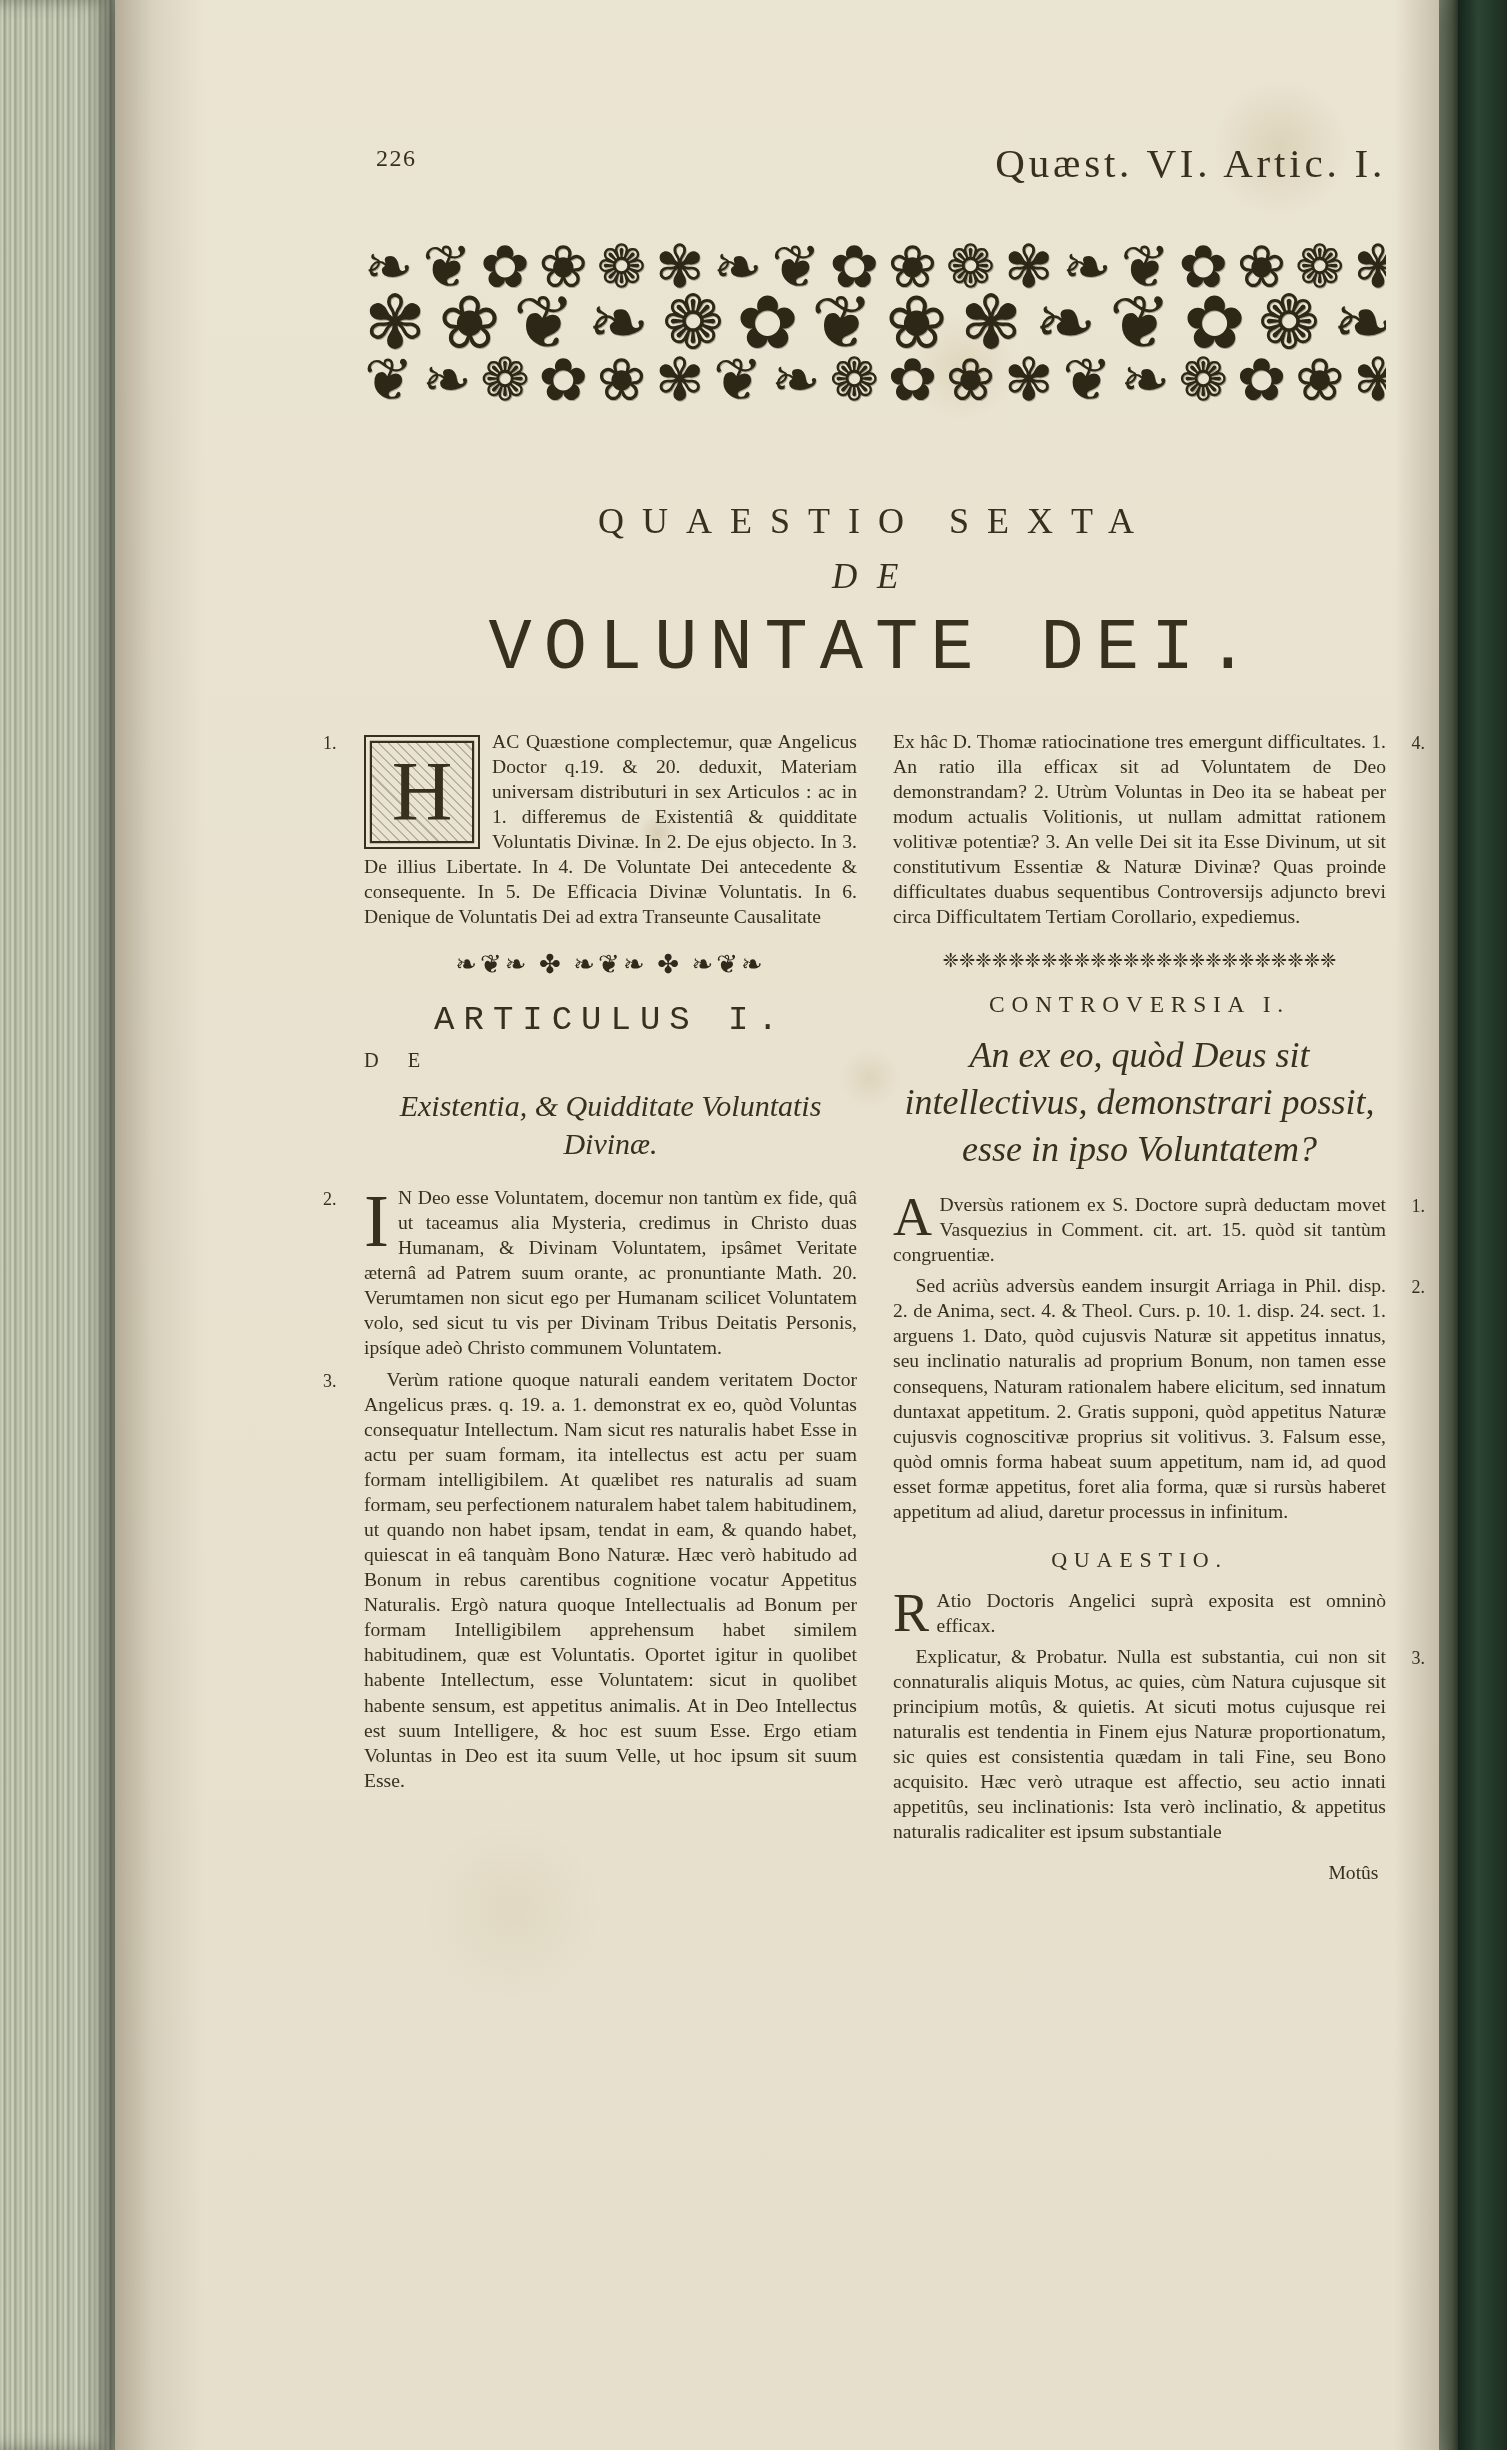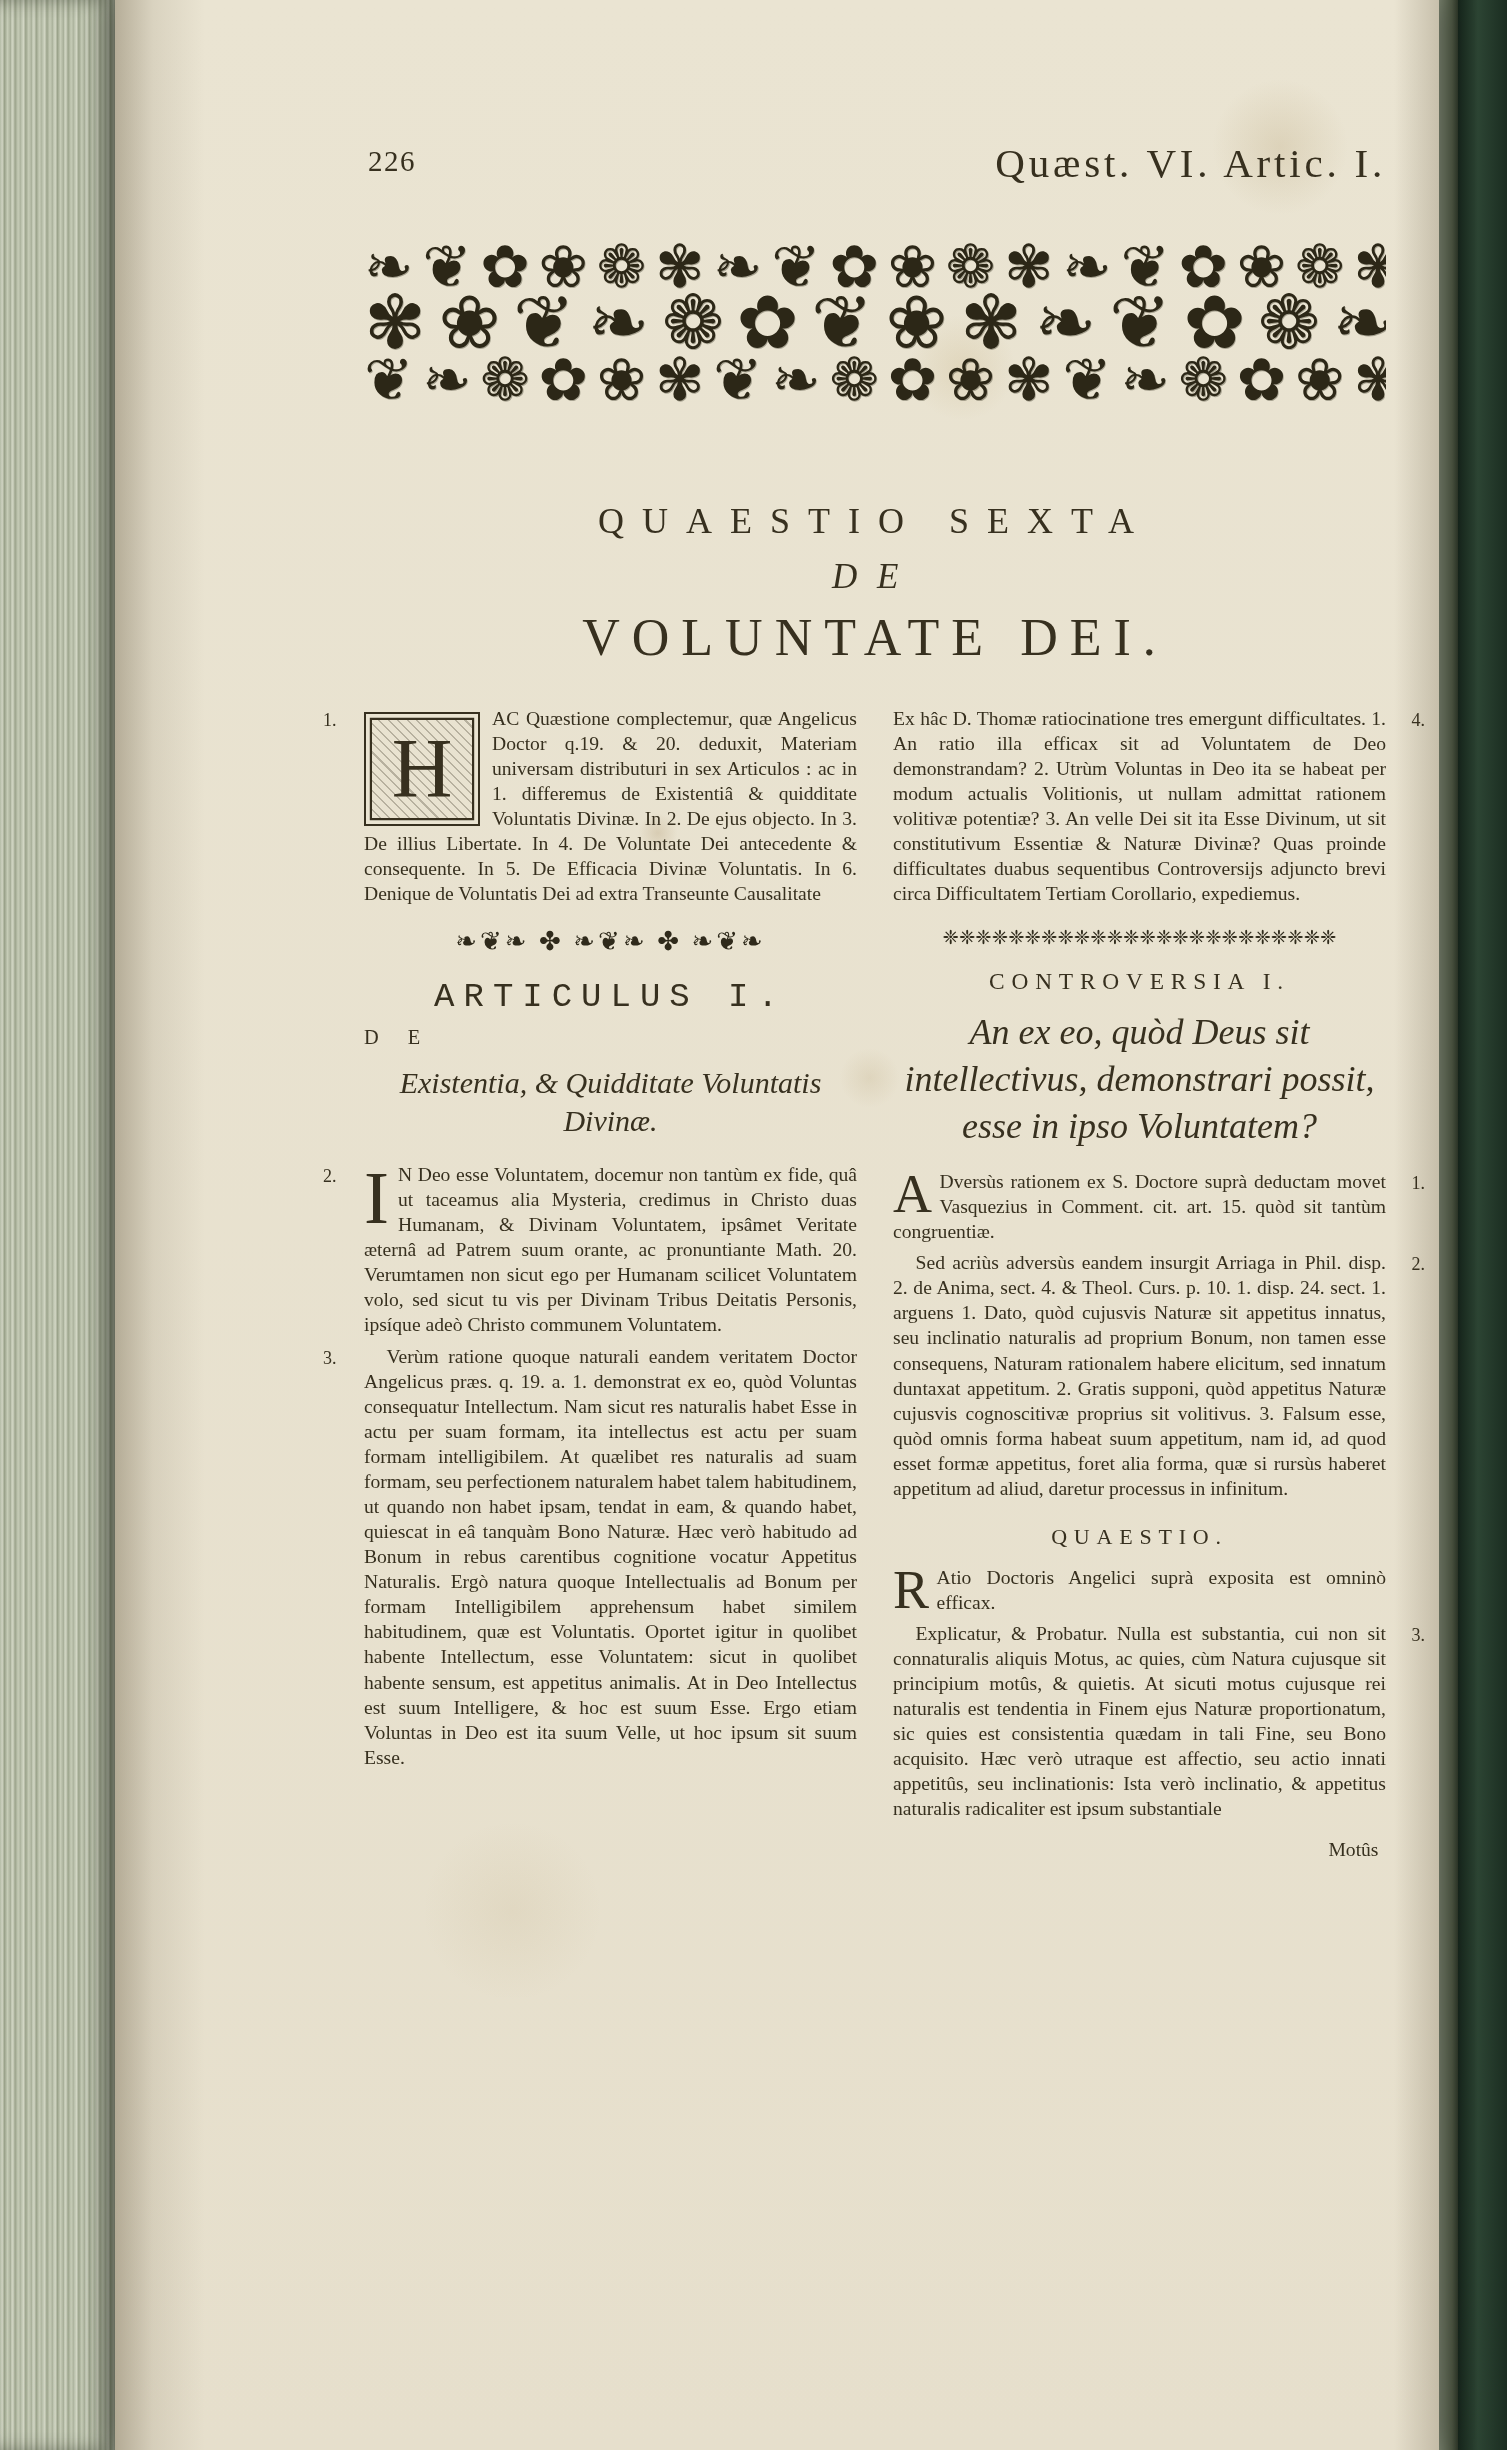--- a/index.html
+++ b/index.html
@@ -43,43 +43,43 @@
     box-shadow:0 0 30px rgba(0,0,0,.35);
   }
   .content{
     position:relative;
     margin:0 53px 0 249px;
     padding-top:139px;
   }
   
   .running-head{position:relative;height:63px;}
   .page-num{
-    position:absolute;left:4px;top:6px;
-    font-size:29px;letter-spacing:1.5px;
+    position:absolute;left:12px;top:6px;
+    font-size:24px;letter-spacing:1.5px;
   }
   .head-title{
     display:block;text-align:right;
     font-size:41px;letter-spacing:3.8px;
   }
   
   .ornament-band{
     margin:36px auto 0 auto;
     height:226px;overflow:hidden;
     text-align:center;color:#2c2717;line-height:1;
     text-shadow:0.8px 0.8px 0 rgba(44,39,23,.35);
   }
   .orn-row{white-space:nowrap;letter-spacing:-3px;}
   .orn-row.r1{font-size:59px;}
   .orn-row.r2{font-size:74px;margin-top:-10.6px;}
   .orn-row.r3{font-size:59px;margin-top:-9px;}
   
   .title-block{text-align:center;margin-top:36px;}
   .t1{font-size:36px;letter-spacing:18px;}
   .t2{font-style:italic;font-size:35px;letter-spacing:19.6px;margin:15px 0 10.6px;}
-  .t3{font-size:52px;letter-spacing:12px;}
+  .t3{font-size:72px;letter-spacing:12px;font-family:Liberation Mono, monospace;}
   
   .columns{display:flex;gap:36px;margin-top:39px;}
   .col{flex:1 1 0;min-width:0;}
   .para{
     position:relative;margin:0 0 6px 0;
     font-size:19.6px;line-height:1.28;text-align:justify;
   }
   .para.indent{text-indent:22.6px;}
   .mnote{
     position:absolute;top:3px;

